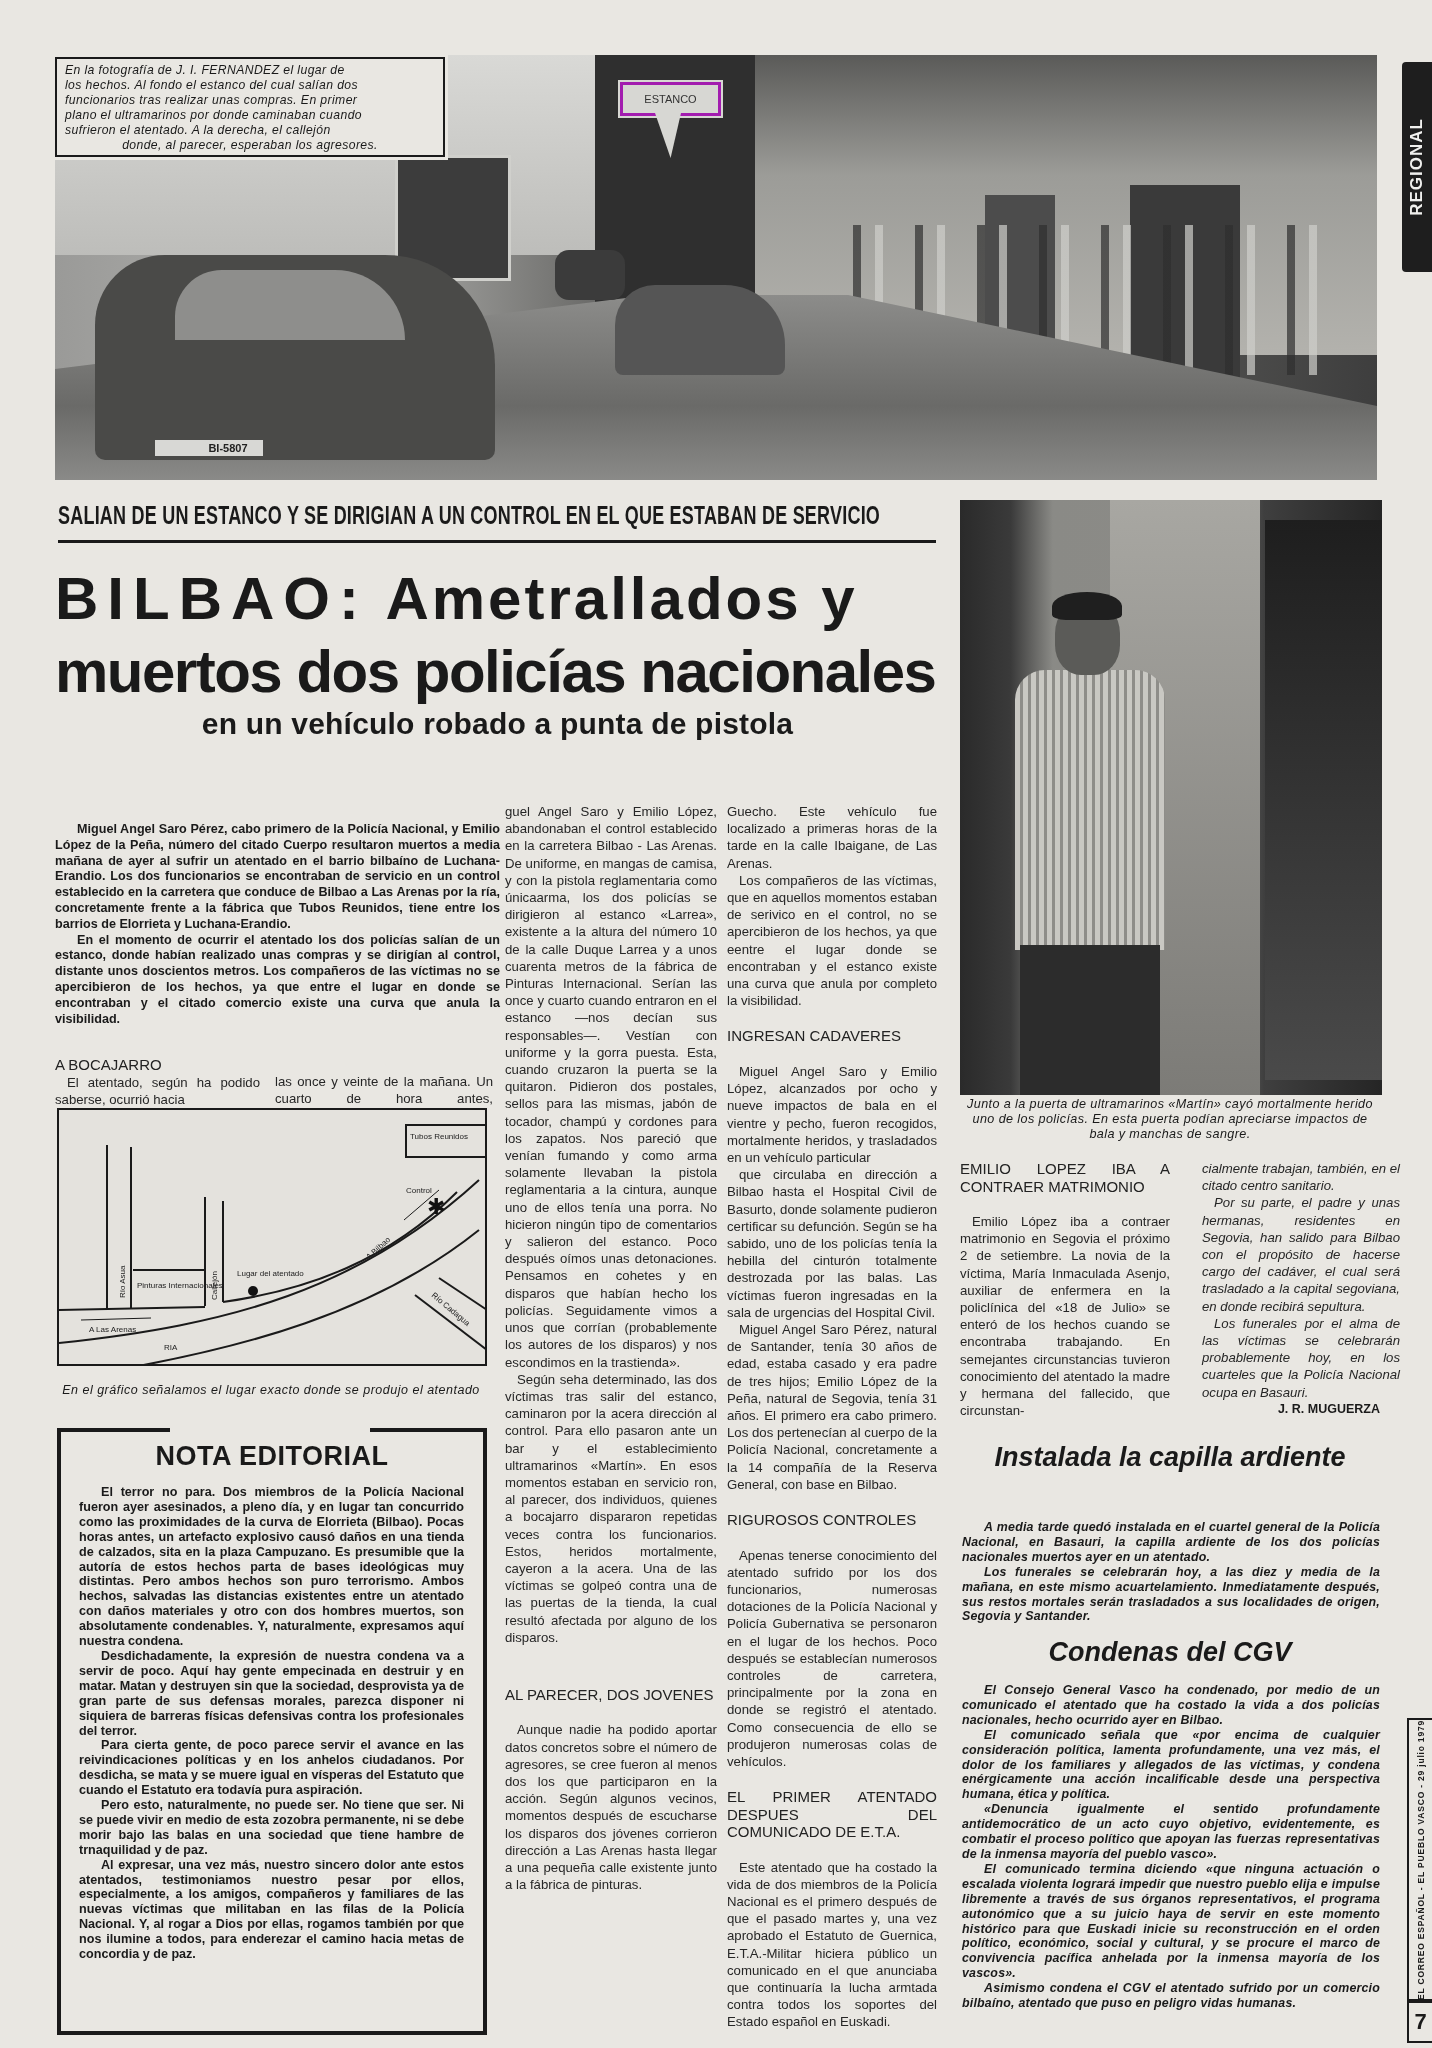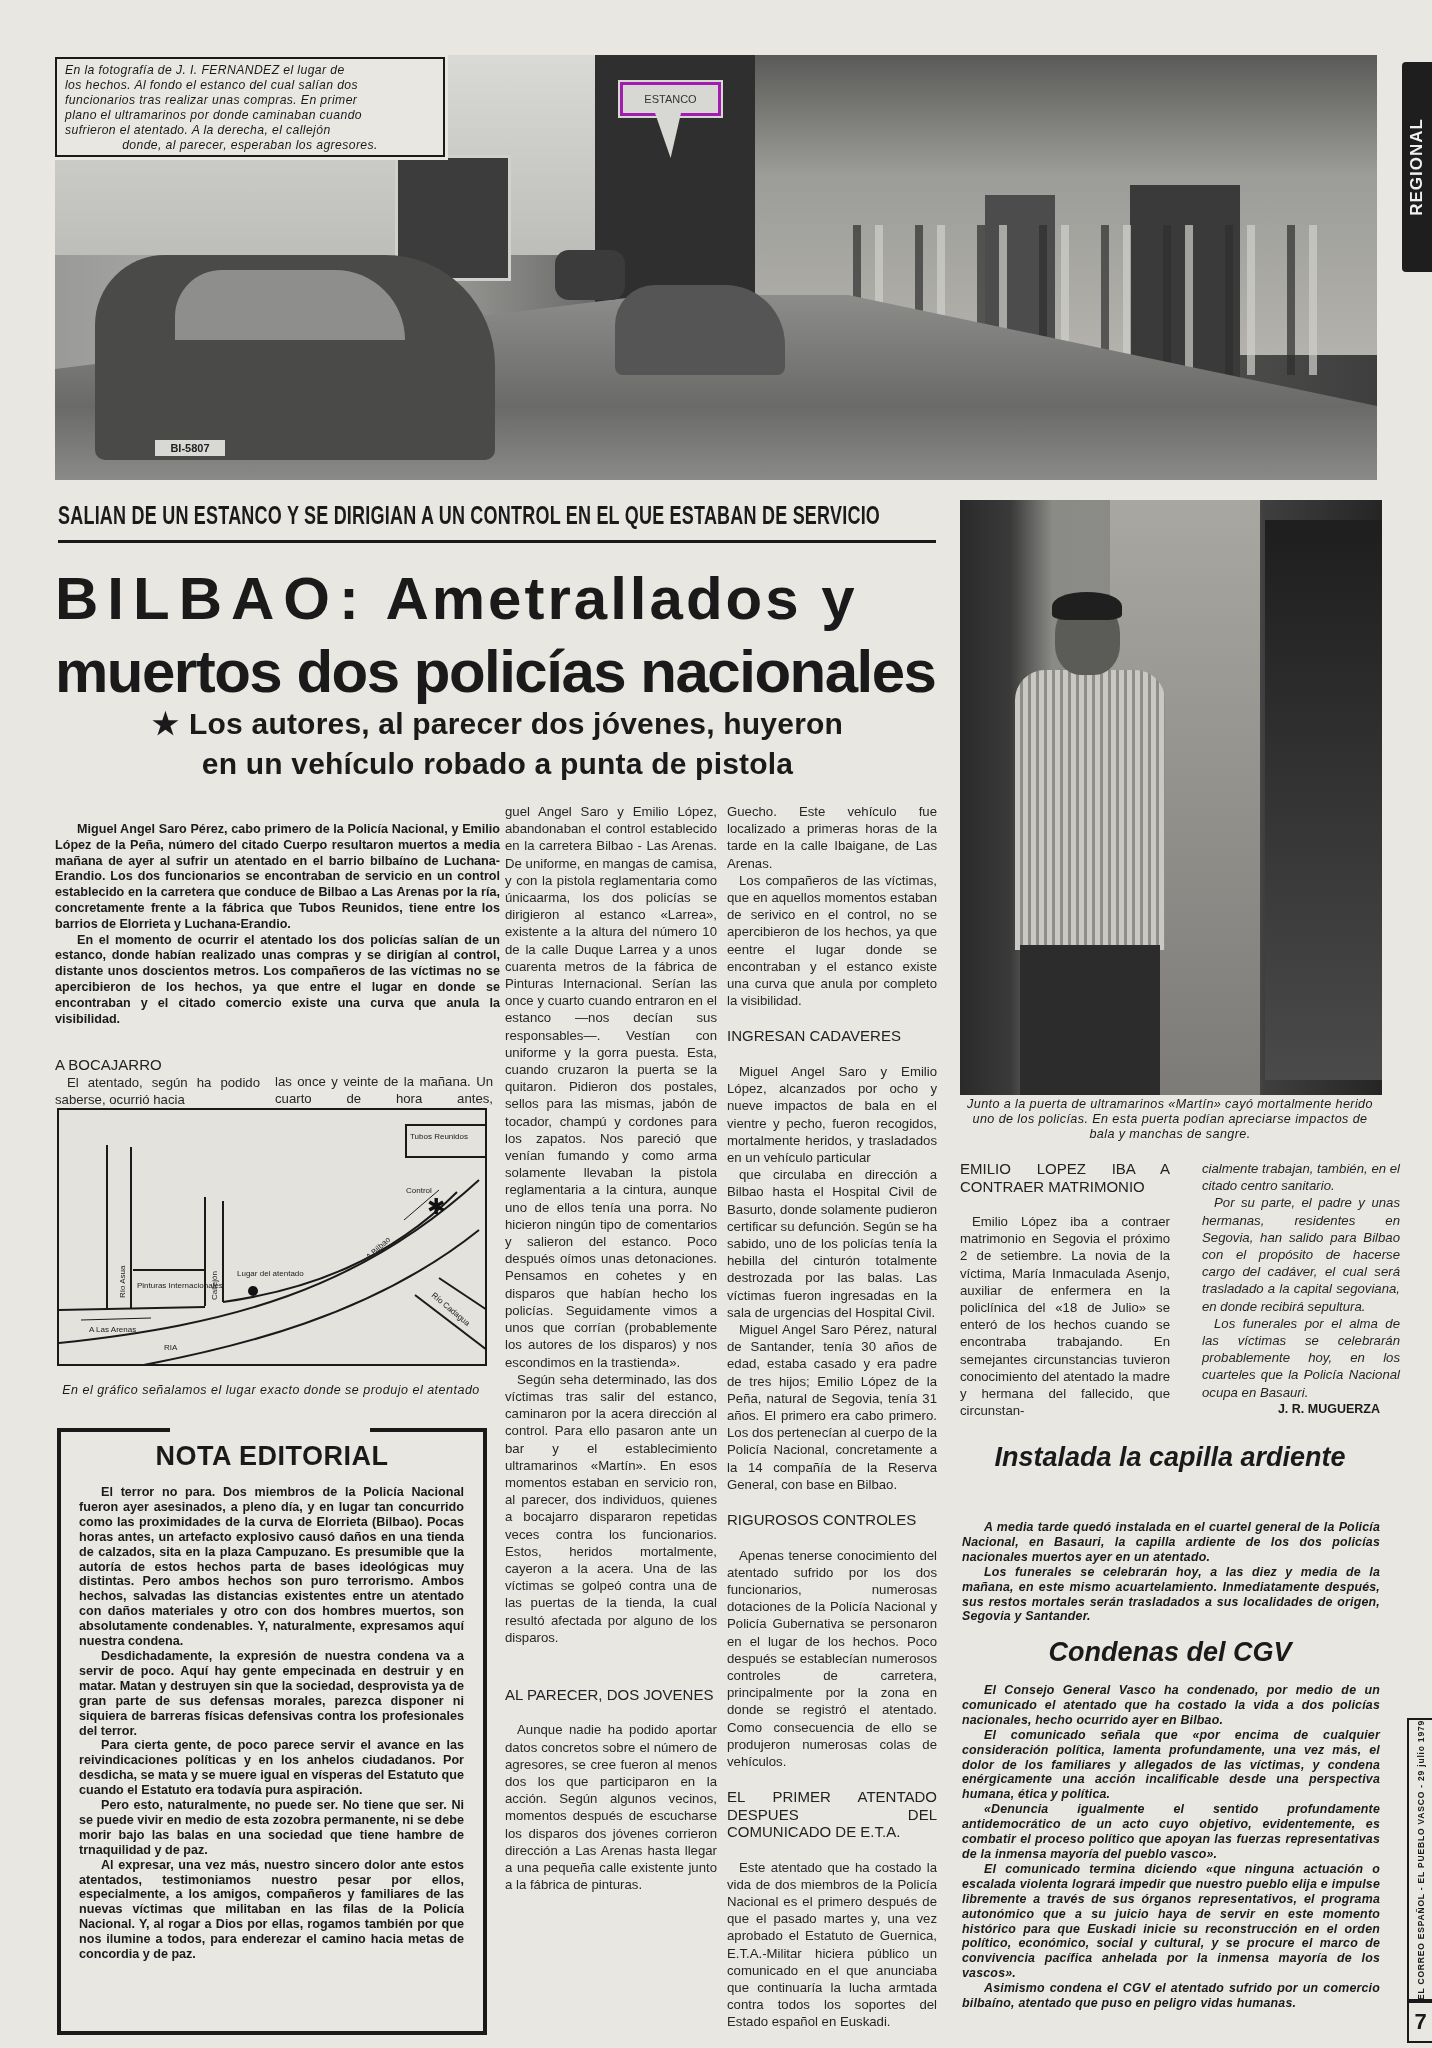--- a/index.html
+++ b/index.html
@@ -19,21 +19,21 @@
   }
   #top-photo .sky { position:absolute; left:0; top:0; width:540px; height:200px; background:linear-gradient(180deg,#d9d9d6,#bdbdba); }
   #top-photo .road { position:absolute; left:0; top:240px; width:1322px; height:185px;
      background:linear-gradient(180deg,#8c8c8a,#6a6a68 60%,#8a8a88); clip-path:polygon(0 40%, 45% 0, 60% 0, 100% 60%, 100% 100%, 0 100%); }
   #top-photo .bldg-r { position:absolute; left:700px; top:0; width:622px; height:300px; background:linear-gradient(180deg,#5a5a58,#9c9c98 40%,#b3b2ad); }
   #top-photo .bldg-m { position:absolute; left:540px; top:0; width:170px; height:260px; background:#2f2f2f; }
   #top-photo .door { position:absolute; left:1075px; top:130px; width:110px; height:210px; background:#3a3a3a; }
   #top-photo .door2 { position:absolute; left:930px; top:140px; width:70px; height:150px; background:#4c4c4c; }
   #top-photo .car1 { position:absolute; left:40px; top:200px; width:400px; height:205px; background:#4a4a48; border-radius:70px 110px 10px 10px; }
   #top-photo .car1-win { position:absolute; left:120px; top:215px; width:230px; height:70px; background:#8e8e8c; border-radius:60px 90px 0 0; }
-  #top-photo .plate { position:absolute; left:100px; top:385px; width:70px; height:16px; background:#d8d8d5; color:#222; font:bold 11px "Liberation Sans",sans-serif; text-align:center; line-height:16px; }
+  #top-photo .plate { position:absolute; left:100px; top:385px; width:70px; height:16px; background:#d8d8d5; color:#222; font:bold 11px "Liberation Sans",sans-serif; text-align:center; line-height:16px;padding-left:38px; }
   #top-photo .car2 { position:absolute; left:560px; top:230px; width:170px; height:90px; background:#555; border-radius:40px 60px 8px 8px; }
   #top-photo .car3 { position:absolute; left:500px; top:195px; width:70px; height:50px; background:#3b3b3b; border-radius:14px; }
   #top-photo .bus { position:absolute; left:340px; top:100px; width:110px; height:120px; background:#3c3c3c; border:3px solid #d0d0cc; }
   #top-photo .crowd { position:absolute; left:780px; top:170px; width:500px; height:150px;
      background:repeating-linear-gradient(90deg, transparent 0 18px, #2e2e2e 18px 26px, transparent 26px 40px, #cfcfcb 40px 48px, transparent 48px 62px); opacity:.7; }
   #estanco-sign { position:absolute; left:620px; top:82px; width:95px; height:28px; background:#d7d7d3; border:3px solid #a21caf; outline:2px solid #d7d7d3;
      font:11px "Liberation Sans",sans-serif; text-align:center; line-height:28px; color:#333; }
   #estanco-stem { position:absolute; left:655px; top:113px; width:26px; height:45px; background:#d7d7d3; clip-path:polygon(0 0,100% 0,60% 100%); }
   #photo-caption-box {
     left:55px; top:57px; width:390px; height:100px; background:#e9e7e2;
@@ -140,21 +140,20 @@
 </div>
 
 <div id="kicker" class="abs">SALIAN DE UN ESTANCO Y SE DIRIGIAN A UN CONTROL EN EL QUE ESTABAN DE SERVICIO</div>
 <div id="kicker-rule" class="abs"></div>
 <div id="headline-1" class="abs">
   <span class="bilbao">BILBAO:</span>
   <span>Ametrallados y</span>
 </div>
 <div id="headline-2" class="abs">muertos dos policías nacionales</div>
 <div id="subhead" class="abs">
-  <div><span class="star">★</span><span>Los autores, al parecer dos jóvenes, huyeron</span></div>
   <div>en un vehículo robado a punta de pistola</div>
 </div>
 
 <div id="lead" class="abs">
   <p>Miguel Angel Saro Pérez, cabo primero de la Policía Nacional, y Emilio López de la Peña, número del citado Cuerpo resultaron muertos a media mañana de ayer al sufrir un atentado en el barrio bilbaíno de Luchana-Erandio. Los dos funcionarios se encontraban de servicio en un control establecido en la carretera que conduce de Bilbao a Las Arenas por la ría, concretamente frente a la fábrica que Tubos Reunidos, tiene entre los barrios de Elorrieta y Luchana-Erandio.</p>
   <p>En el momento de ocurrir el atentado los dos policías salían de un estanco, donde habían realizado unas compras y se dirigían al control, distante unos doscientos metros. Los compañeros de las víctimas no se apercibieron de los hechos, ya que entre el lugar en donde se encontraban y el citado comercio existe una curva que anula la visibilidad.</p>
 </div>
 
 <div id="col1a" class="col">
   <h4>A BOCAJARRO</h4>

